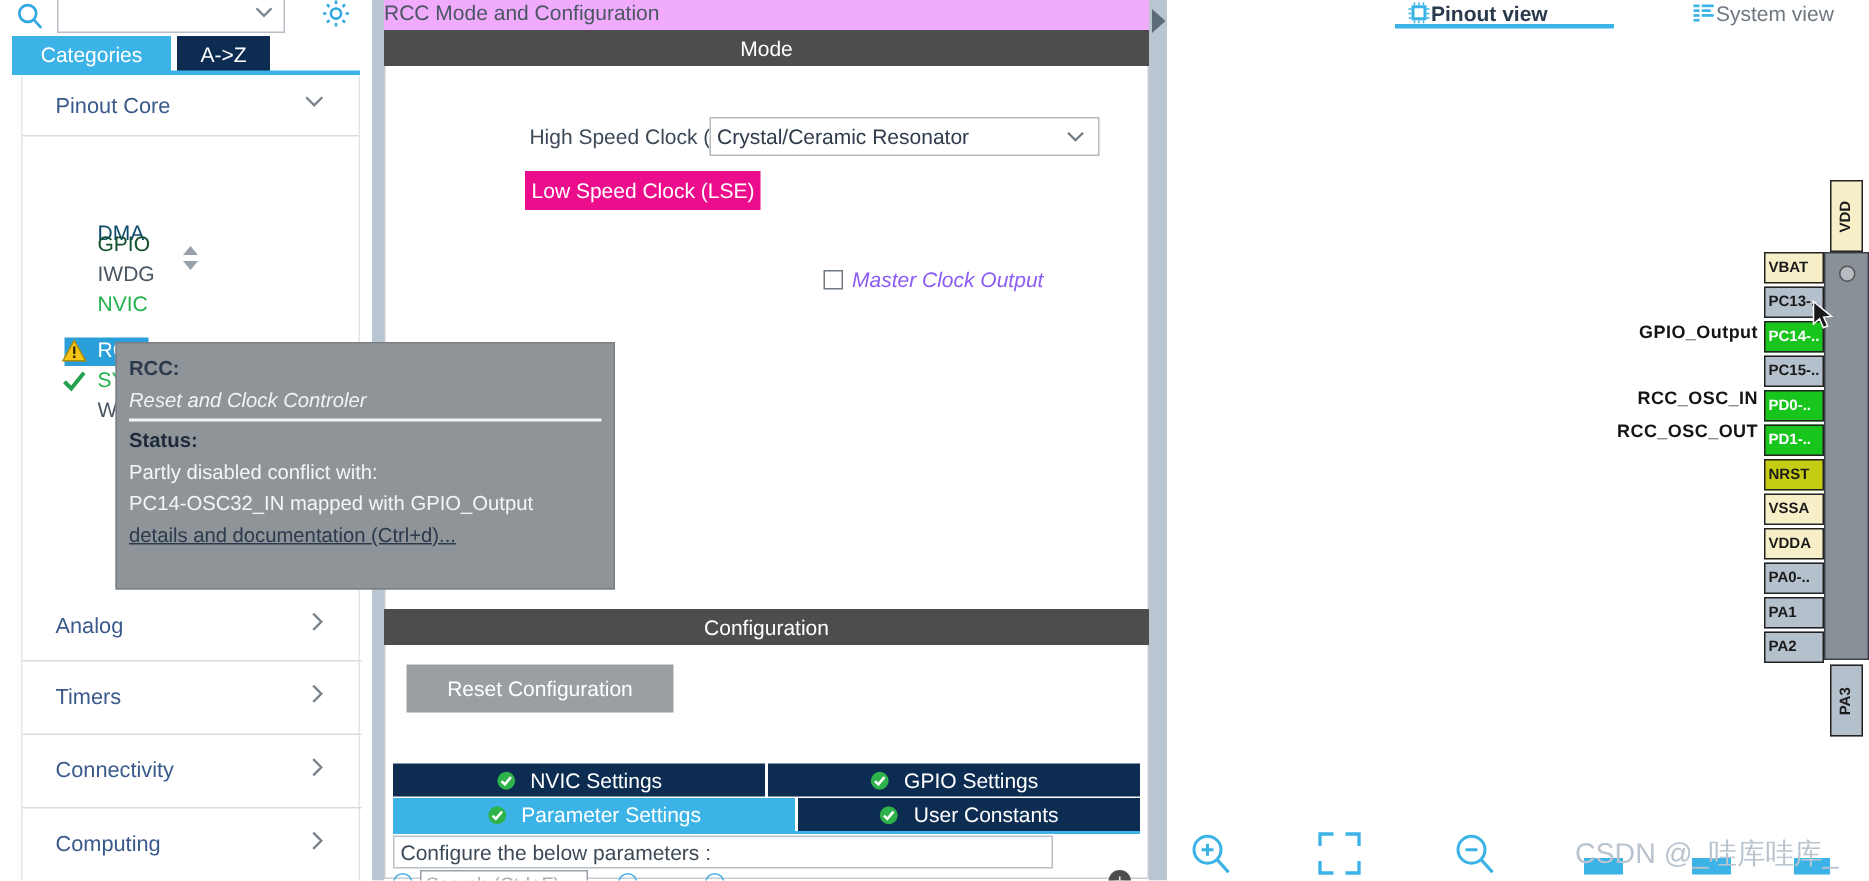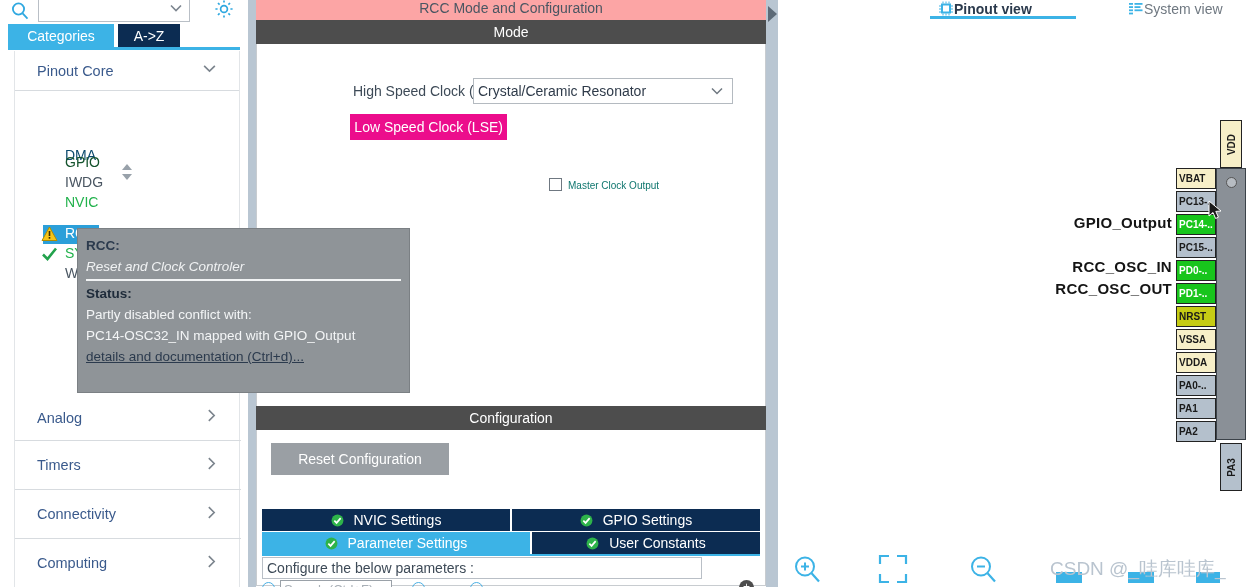--- a/index.html
+++ b/index.html
@@ -123,21 +123,21 @@
     border-top: 8px solid transparent; border-bottom: 8px solid transparent;
     border-left: 9px solid #5d6a77;
   }
 
   
   #center {
     position: absolute; left: 256px; top: 0; width: 510px; height: 587px;
     background: #ffffff;
   }
   .panel-title {
-    background: #fca5a5; color: #4a5662; text-align: center;
+    background: #f0abfc; color: #4a5662; 
     height: 20px; line-height: 16px; font-size: 14px;
     border-bottom: none;
   }
   .section-bar {
     background: #4d4d4d; color: #ffffff; text-align: center;
     height: 24px; line-height: 24px; font-size: 14px;
   }
   #mode-body {
     position: relative; height: 370px; border: 1px solid #c8ccd0; border-top: none;
     background: #fff;
@@ -151,21 +151,21 @@
     background: #ec0d8c; color: #ffffff; padding: 1px 4px; line-height: 24px;
     top: 1px;
   }
   .combo {
     position: absolute; left: 216px; top: 0; width: 260px; height: 26px;
     border: 1px solid #b4bac0; background: #ffffff;
     font-size: 14px; line-height: 24px; padding-left: 4px; color: #2f3b4a;
   }
   .combo .chev { position: absolute; right: 8px; top: 0; color: #6f7881; }
   .chk-row {
-    position: absolute; left: 292px; top: 134px; font-size: 10px; color: #0f766e;
+    position: absolute; left: 292px; top: 134px; font-size: 14px; color: #8b5cf6; font-style: italic;
   }
   .chk-box {
     display: inline-block; width: 13px; height: 13px;
     border: 1px solid #6f7881; background: #fff; vertical-align: -2px;
     margin-right: 6px;
   }
 
   #config-sec { position: absolute; left: 0; top: 406px; width: 510px; }
   #config-body {
     position: relative; border: 1px solid #c8ccd0; border-top: none;
@@ -247,21 +247,21 @@
     position: absolute; width: 22px; height: 48px;
     border: 1px solid #222; background: #f7efc8;
     font-size: 10px; font-weight: bold; color: #1a1a1a;
   }
   .vpin span {
     display: block; transform: rotate(-90deg); transform-origin: center;
     width: 46px; margin-left: -13px; margin-top: 18px; text-align: center;
   }
   .vpin.grey { background: #b4c0cc; }
   .pinlabel {
-    position: absolute; right: 0; font-size: 15px; font-weight: bold;
+    position: absolute; right: 0; font-size: 12px; font-weight: bold;
     color: #141414; white-space: nowrap; letter-spacing: 0.3px;
   }
   #pinlabels { position: absolute; left: 1060px; top: 120px; width: 112px; height: 345px; }
   .cursor-arrow { position: absolute; left: 1208px; top: 200px; z-index: 30; }
 
   
   #zoomtools { position: absolute; left: 790px; top: 552px; width: 456px; height: 35px; }
   .ztool { position: absolute; top: 0; width: 34px; height: 34px; color: #3cb3e6; }
   #watermark {
     position: absolute; left: 1050px; top: 556px;

